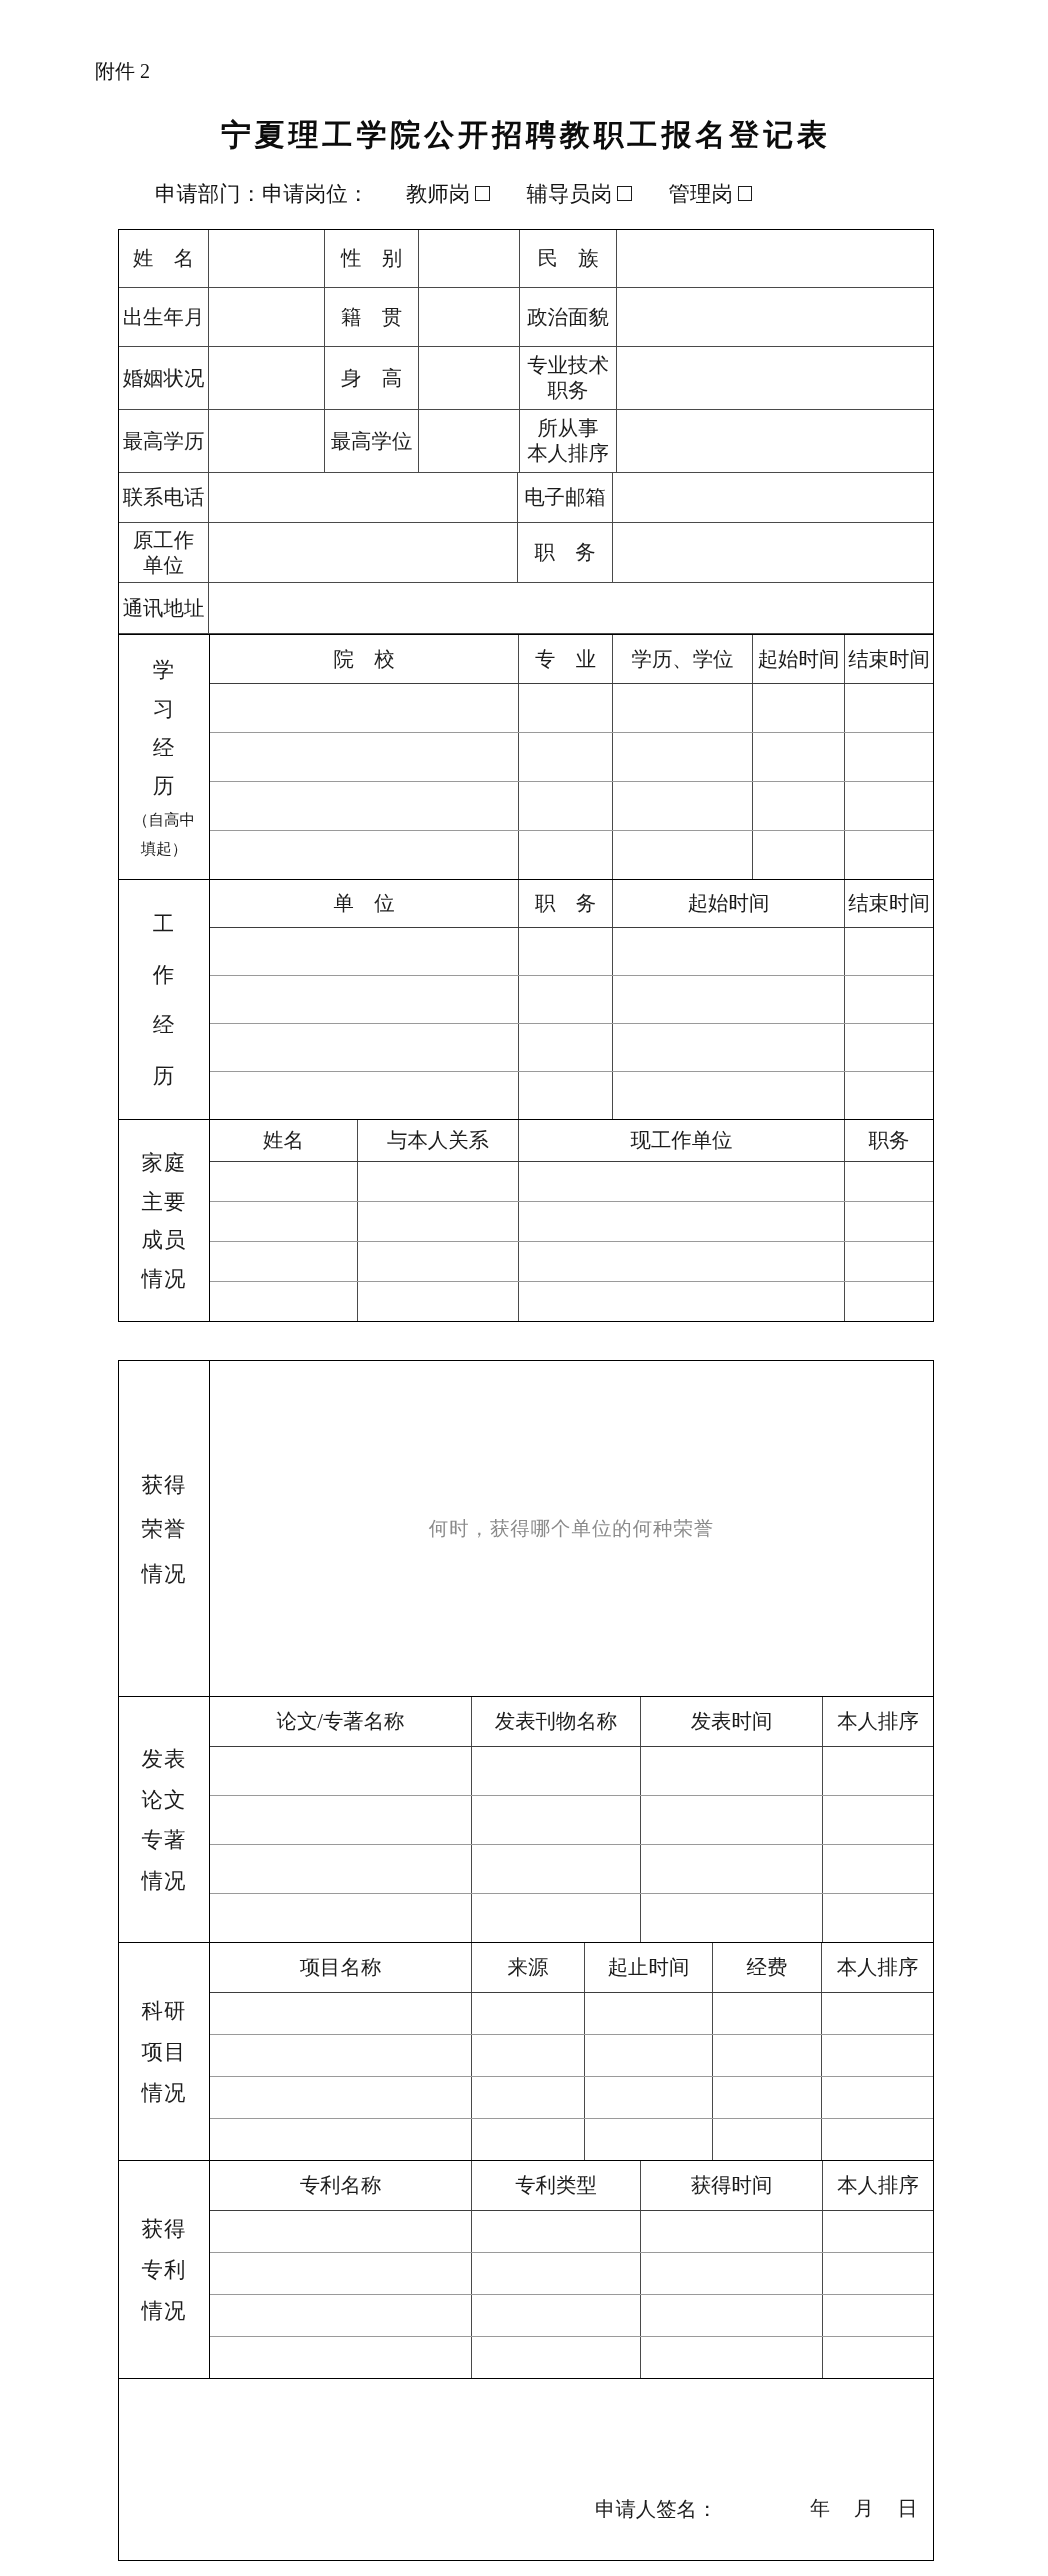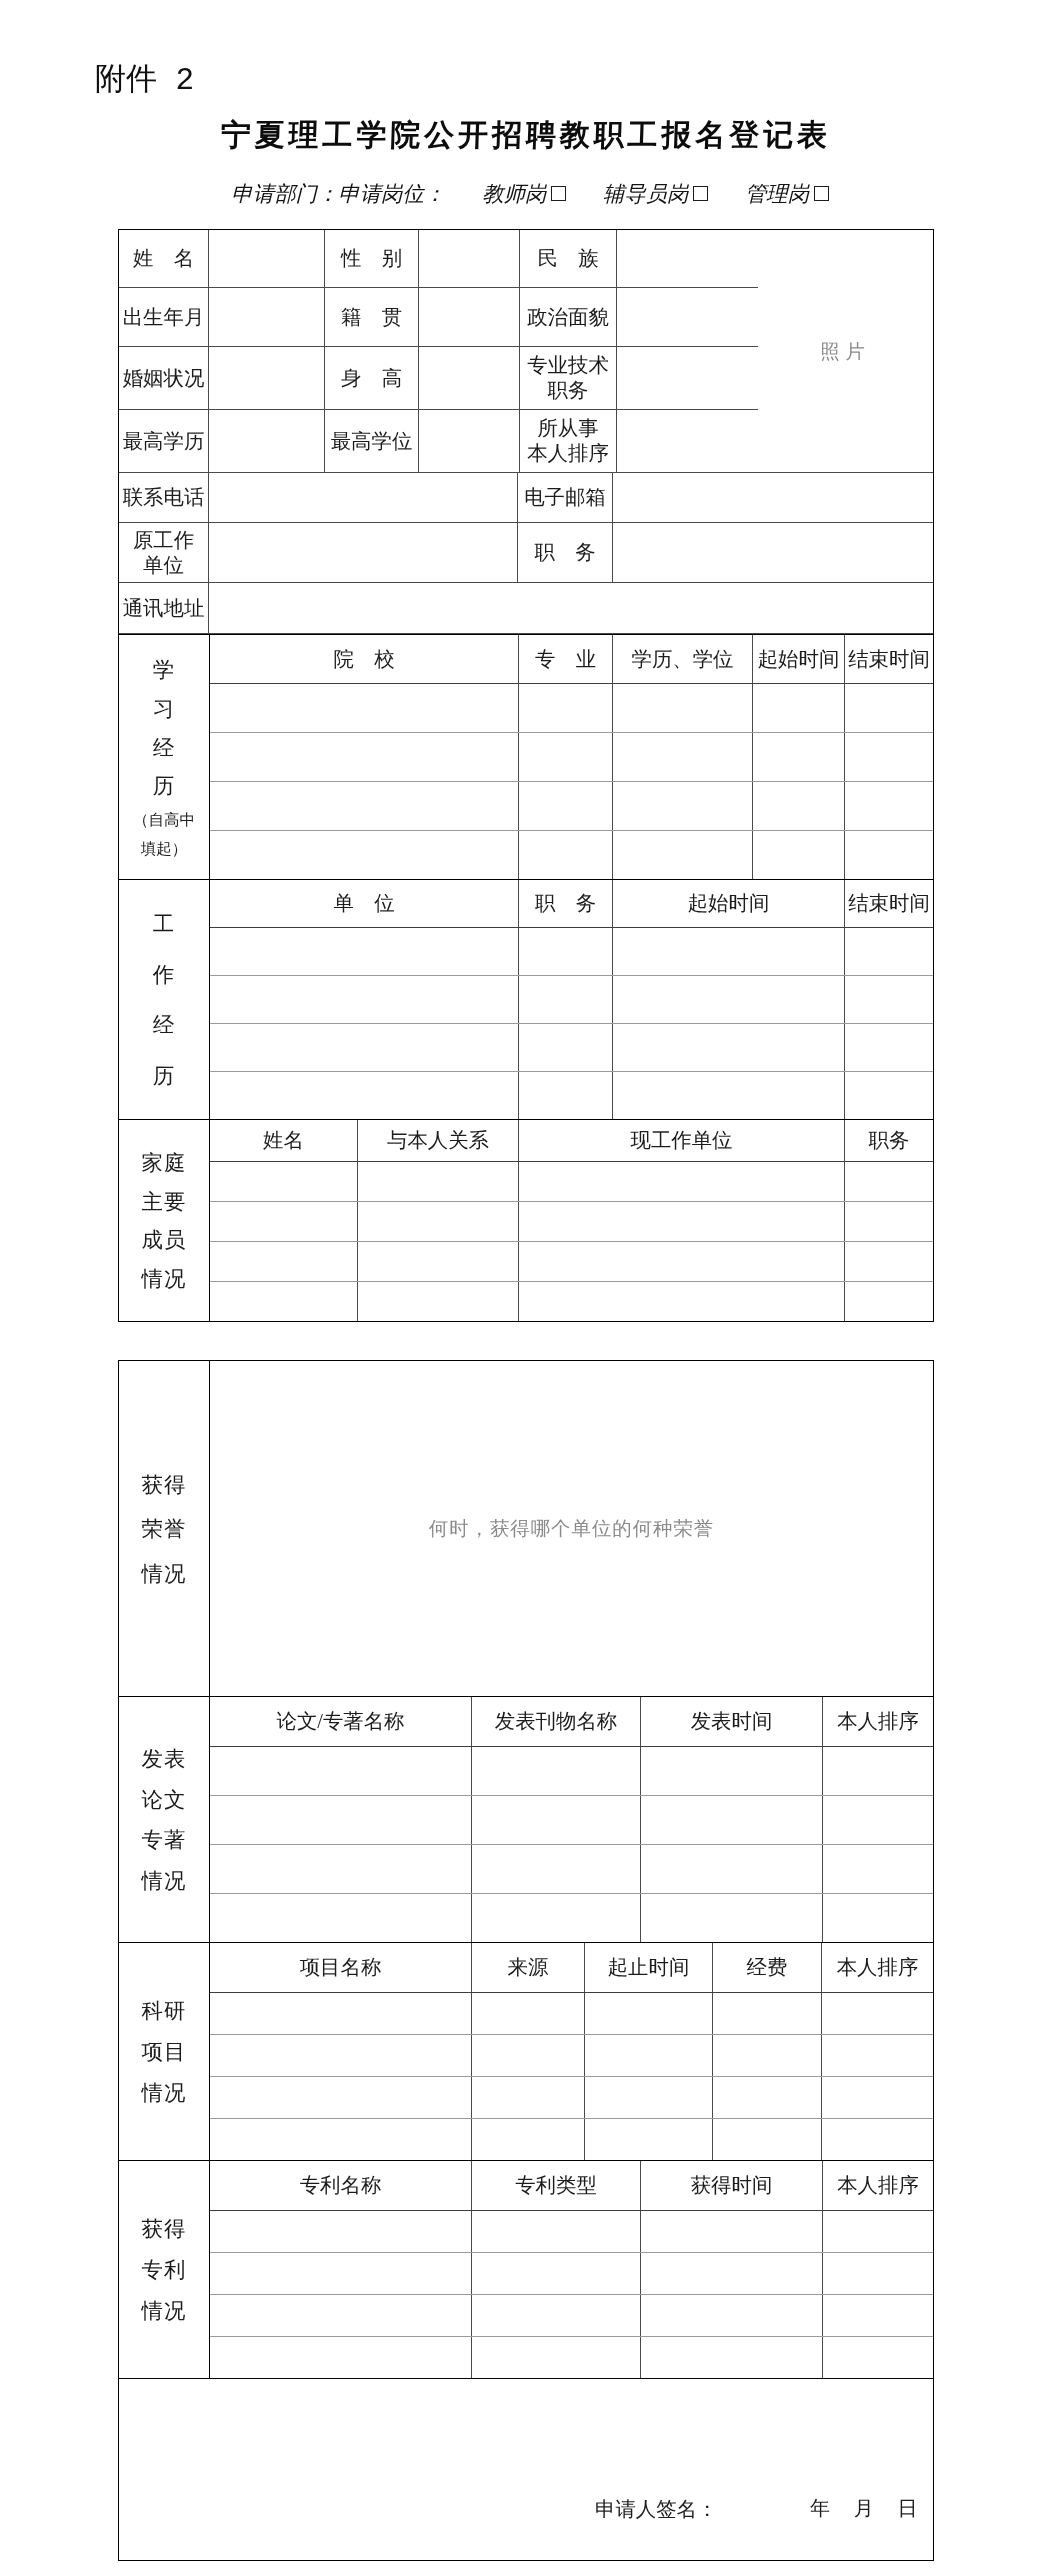--- a/index.html
+++ b/index.html
@@ -3,34 +3,34 @@
 <meta charset="utf-8">
 <style>
   html,body{margin:0;padding:0;background:#ffffff;}
   body{
     width:1048px;height:2576px;position:relative;
     font-family:"Liberation Serif","DejaVu Serif",serif;
     color:#1c1c1c;-webkit-font-smoothing:antialiased;
   }
   .attachment{
     position:absolute;left:95px;top:58px;
-    font-family:Liberation Mono, monospace;
-    font-size:31px;color:#111;
+    font-family:Liberation Serif, serif;
+    font-size:20px;color:#111;
   }
   .headarea{position:absolute;left:118px;top:115px;width:816px;}
   .doc-title{
     text-align:center;font-size:30px;font-weight:bold;letter-spacing:3.9px;
     font-family:"DejaVu Serif","Liberation Serif",serif;color:#0c0c0c;
     transform:skewX(-2deg);
   }
   .meta{
-    display:flex;justify-content:center;align-items:center;
+    display:flex;justify-content:flex-start;align-items:center;
     margin-top:23px;padding:0 29px 0 37px;
     font-family:"Liberation Sans","DejaVu Sans",sans-serif;
-    font-size:21.4px;color:#141414;font-style:italic;
+    font-size:21.4px;color:#141414;
   }
   .meta-right{display:flex;align-items:center;gap:29px;}
   .opt{display:flex;align-items:center;gap:4.9px;margin-left:8px;}
   .cb{
     display:inline-block;width:14.6px;height:14.6px;
     border:1.9px solid #1d1d1d;background:#fff;box-sizing:border-box;
   }
   .tables{position:absolute;left:118px;top:229px;width:816px;}
   .tbl{border:1.9px solid #000;background:#fff;box-sizing:border-box;width:816px;}
   .tbl2{margin-top:38px;}
@@ -149,21 +149,20 @@
           <div class="c"></div>
           <div class="c">最高学位</div>
           <div class="c"></div>
           <div class="c">
             <span>所从事</span>
             <span>本人排序</span>
           </div>
           <div class="c"></div>
         </div>
       </div>
-      <div class="photo">照片</div>
     </div>
 
     <div class="row dark cols-r5 h50">
       <div class="c">联系电话</div>
       <div class="c"></div>
       <div class="c">电子邮箱</div>
       <div class="c"></div>
     </div>
     <div class="row dark cols-r5 h61">
       <div class="c">

